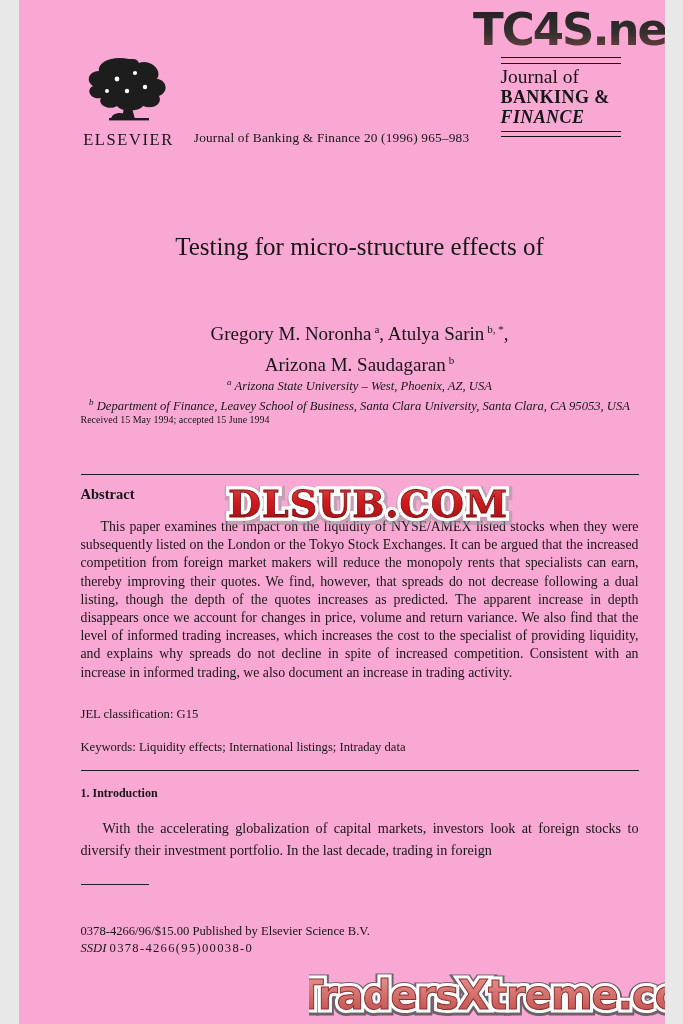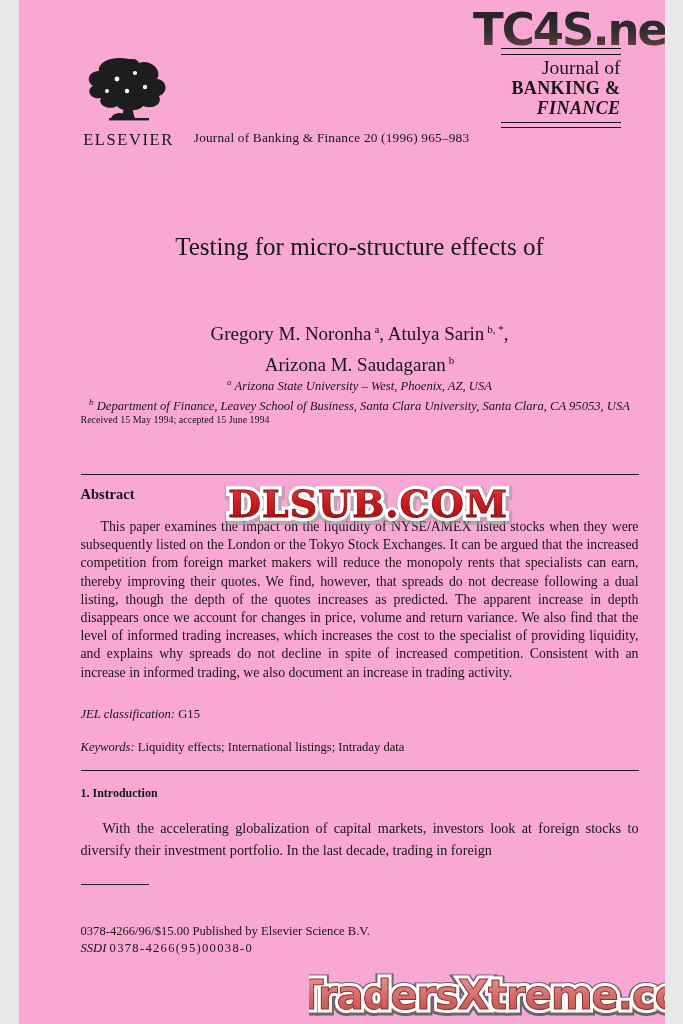--- a/index.html
+++ b/index.html
@@ -8,41 +8,41 @@
     background:#f9a8d4;overflow:hidden;color:#161616;
     font-family:"Liberation Serif","DejaVu Serif",serif;
   }
   .abs{position:absolute;}
   .content{left:62px;width:558px;}
   .rule{border-top:1.6px solid #1c1c1c;height:0;}
   .double-rule{height:4.5px;border-top:1.8px solid #101010;border-bottom:1.4px solid #101010;}
 
   
   .citation{left:158px;top:130px;width:310px;text-align:center;font-size:13.3px;letter-spacing:.2px;}
-  .jbox{left:482px;top:48px;width:120px;text-align:right;}
+  .jbox{left:482px;top:57px;width:120px;text-align:left;}
   .jbox-l1{font-size:19.5px;line-height:21px;margin-top:2px;}
   .jbox-l2,.jbox-l3{font-size:18px;font-weight:bold;line-height:20.5px;letter-spacing:.4px;}
   .jbox-l3{margin-bottom:3px;font-style:italic;}
   .elsevier{left:58px;top:57px;width:104px;text-align:center;}
   .elsevier-label{font-size:16.5px;letter-spacing:1.6px;margin-top:1px;}
 
   
   .title-block{top:231px;text-align:center;font-size:25px;line-height:31px;}
   .authors{top:316px;text-align:center;font-size:19px;line-height:26px;}
   .authors sup{font-size:11px;margin-left:3px;}
   .affils{top:374px;text-align:center;font-style:italic;font-size:12.6px;line-height:16px;}
   .affils sup{font-size:9px;font-style:italic;}
   .received{top:414px;text-align:left;font-size:10px;}
   .rule1{top:474px;}
   .abstract-h{top:486px;font-size:14.5px;font-weight:bold;}
   .abstract-t{top:518px;text-align:justify;font-size:13.8px;line-height:18.2px;text-indent:20px;}
   .jel,.kw{font-size:12.6px;}
   .jel{top:707px;}
   .kw{top:740px;}
-  .lbl-i{font-style:italic;}
+  .lbl-i{}
   .rule2{top:770px;}
   .sec-h{top:786px;font-size:12px;font-weight:bold;}
   .sec-p{top:818px;text-align:justify;font-size:14.2px;line-height:21.5px;text-indent:22px;}
 
   
   .fn-rule{top:884px;width:68px;border-top:1.2px solid #222;}
   .footnote{top:889px;font-size:12.4px;padding-left:14px;}
   .footnote sup{font-size:9px;margin-right:3px;}
   .imprint1{top:924px;font-size:12.6px;}
   .imprint2{top:941px;font-size:12.6px;}

